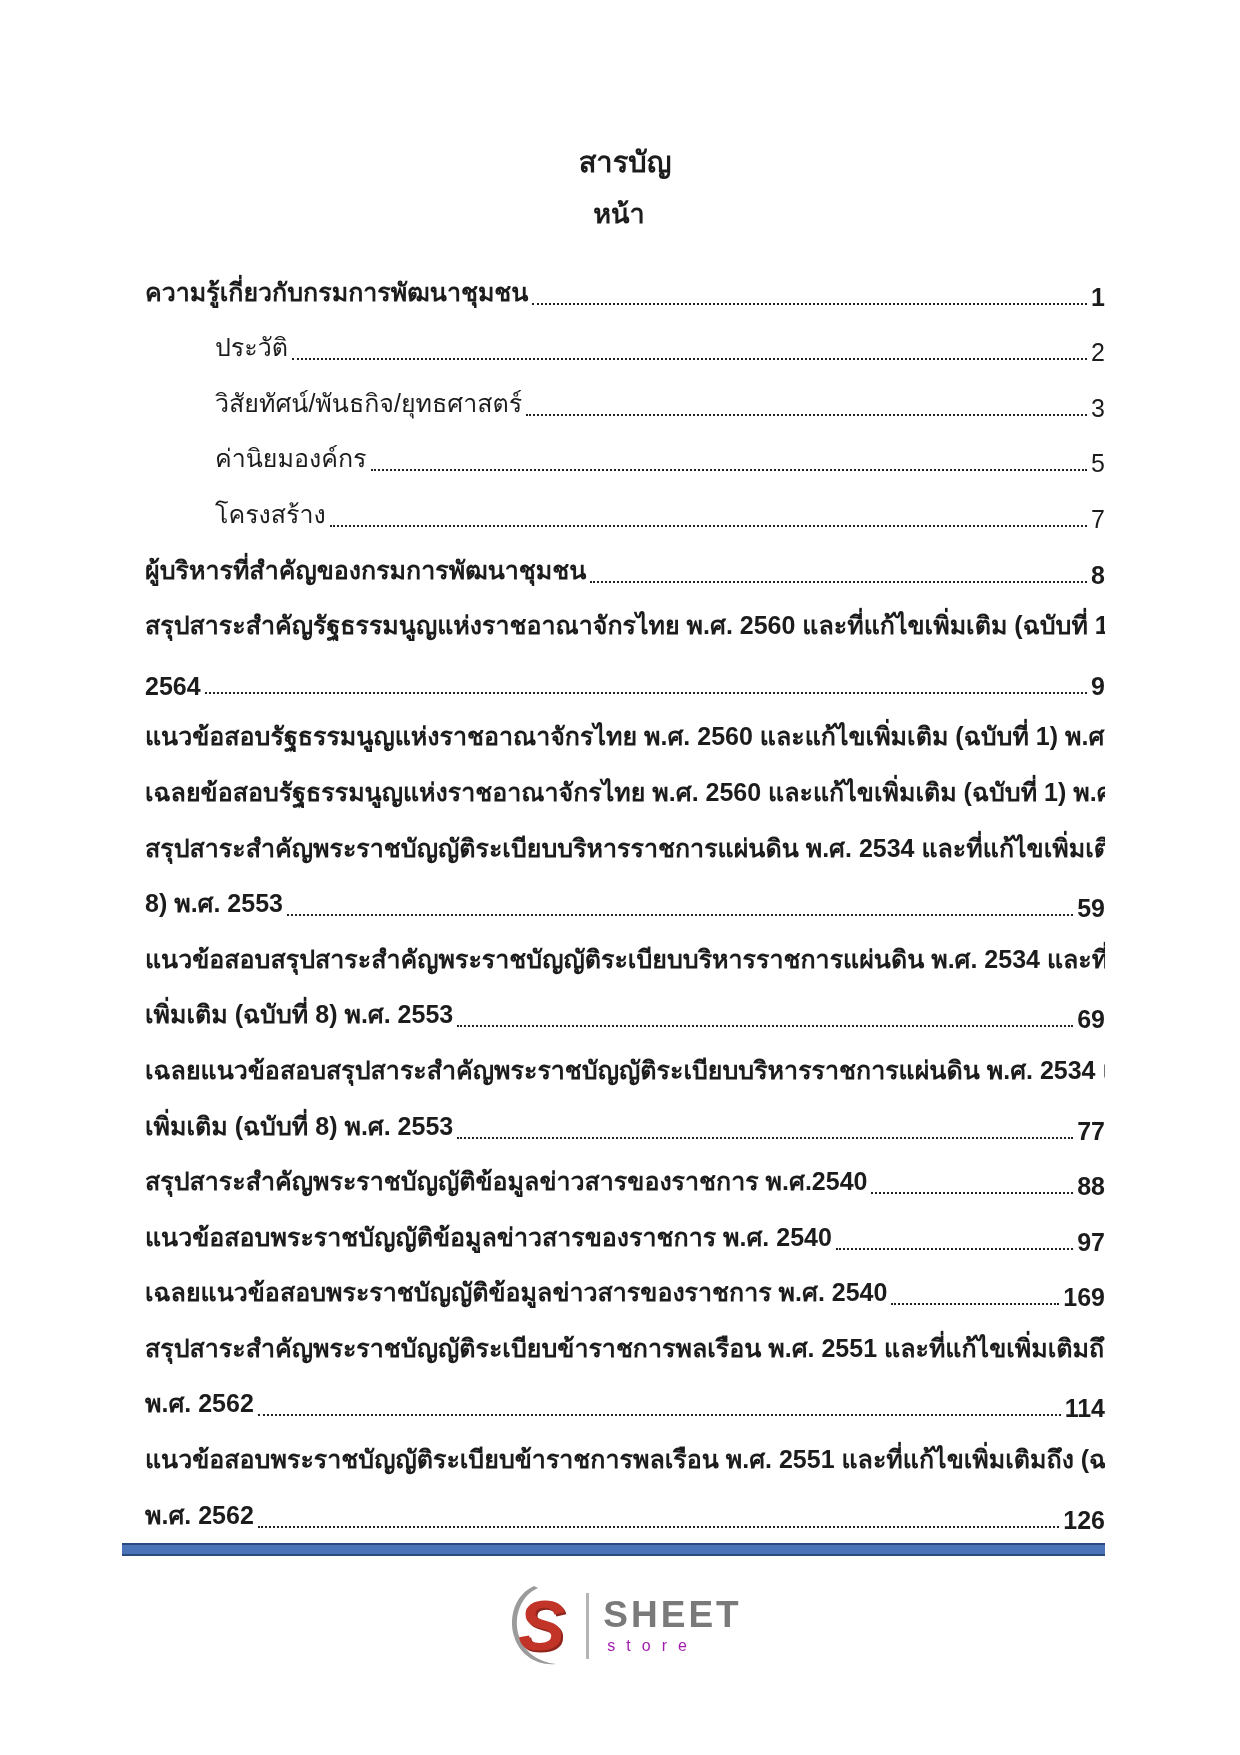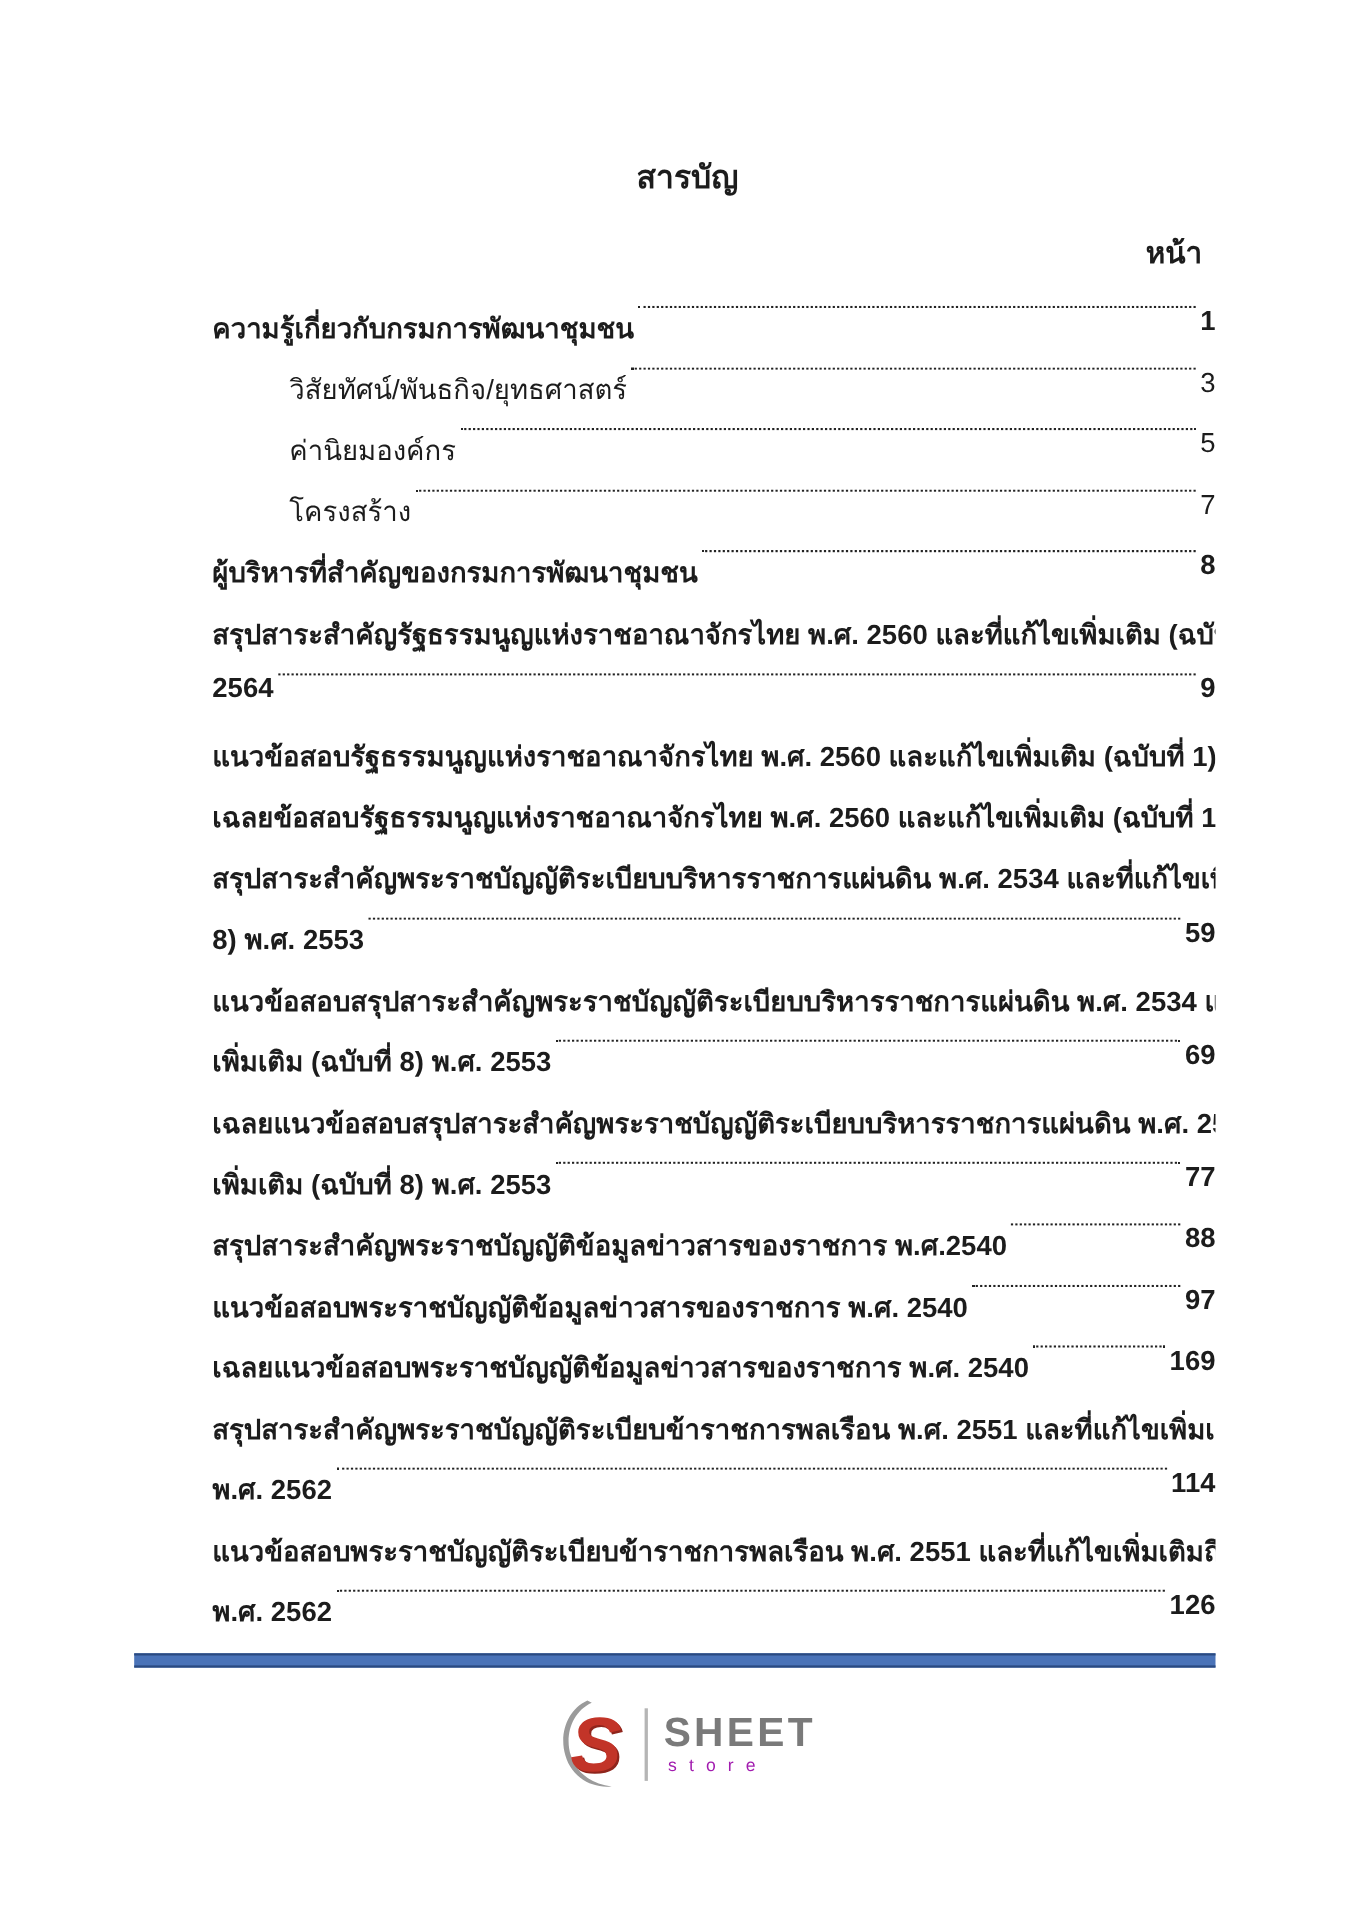--- a/index.html
+++ b/index.html
@@ -19,38 +19,37 @@
     top: 0;
   }
   .doc-title {
     margin-top: 142px;
     text-align: center;
     font-size: 29px;
     font-weight: bold;
     line-height: 40px;
   }
   .page-col-label {
-    margin-top: 28px;
-    text-align: right;
+    margin-top: 12px;
+    text-align: center;
     padding-right: 12px;
     font-size: 27px;
     font-weight: bold;
     line-height: 40px;
   }
   .toc { margin-top: 28px; font-size: 25px; }
   .entry { font-weight: normal; }
   .entry.bold { font-weight: bold; }
   .entry.indent .line { padding-left: 70px; }
   .line {
     height: 55.6px;
     display: flex;
-    align-items: flex-start;
+    align-items: flex-end;
     white-space: nowrap;
     overflow: hidden;
-    margin-left: 48px;
   }
   .line .txt { padding-bottom: 6px; }
   .line .dots {
     flex: 1;
     height: 0;
     border-bottom: 2.5px dotted #222222;
     margin: 0 2px 13px 4px;
     min-width: 10px;
   }
   .line .pg { padding-bottom: 6px; padding-left: 2px; }
@@ -110,20 +109,27 @@
     <div class="doc-title">สารบัญ</div>
 
     <div class="page-col-label">หน้า</div>
 
     <div class="toc" id="toc">
         <div class="entry bold">
           <div class="line leader">
             <span class="txt">ความรู้เกี่ยวกับกรมการพัฒนาชุมชน</span>
             <span class="dots"></span>
             <span class="pg">1</span>
+          </div>
+        </div>
+        <div class="entry indent">
+          <div class="line leader">
+            <span class="txt">ประวัติ</span>
+            <span class="dots"></span>
+            <span class="pg">2</span>
           </div>
         </div>
         <div class="entry indent">
           <div class="line leader">
             <span class="txt">วิสัยทัศน์/พันธกิจ/ยุทธศาสตร์</span>
             <span class="dots"></span>
             <span class="pg">3</span>
           </div>
         </div>
         <div class="entry indent">

